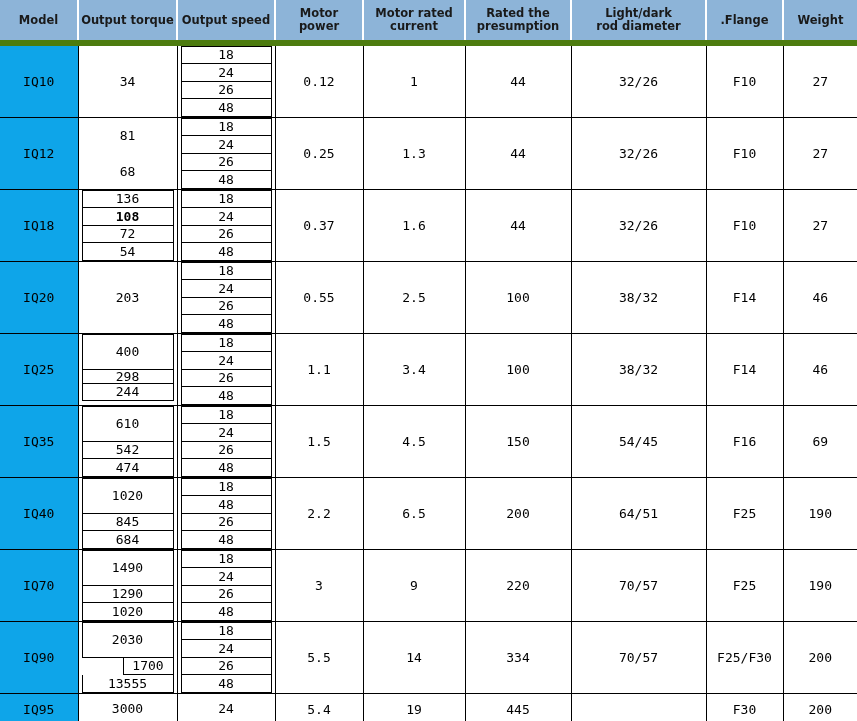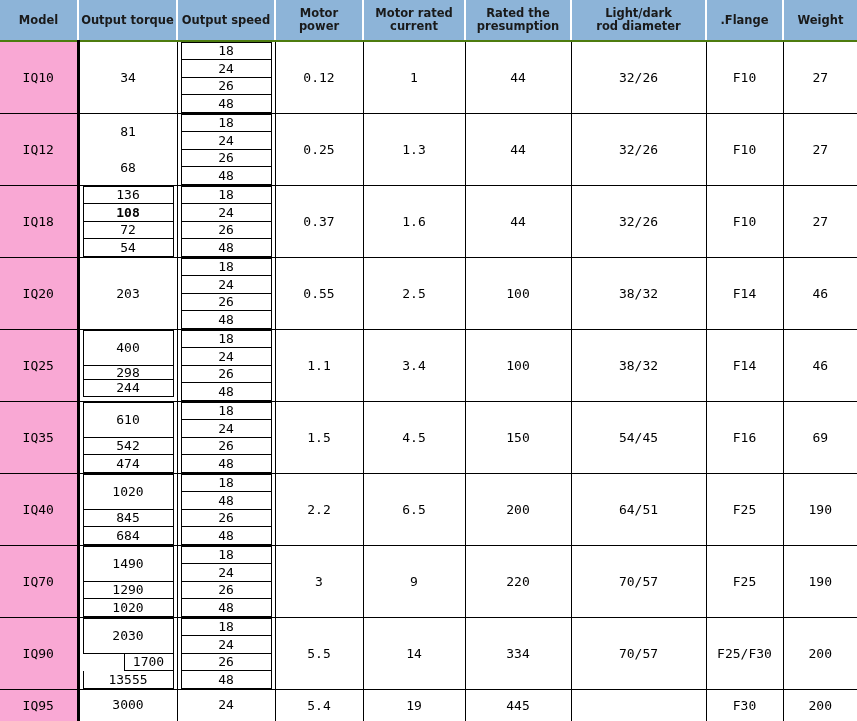--- a/index.html
+++ b/index.html
@@ -27,39 +27,39 @@
     color: #1a1a1a;
     font-family: "DejaVu Sans", sans-serif;
     font-weight: bold;
     font-size: 11.5px;
     line-height: 13px;
     text-align: center;
     vertical-align: middle;
     height: 40px;
     padding: 0 2px;
     border-right: 2px solid #ffffff;
-    border-bottom: 2px solid #4d7c0f;
+    border-bottom: 6px solid #4d7c0f;
   }
   thead th:last-child { border-right: none; }
 
   
   tbody td {
     border-top: 1px solid #000000;
     border-bottom: 1px solid #000000;
     border-right: 1px solid #000000;
     font-size: 13px;
     text-align: center;
     vertical-align: middle;
     color: #000000;
     background: #ffffff;
     padding: 0;
   }
   tbody td.model {
-    background: #f9a8d4;
-    border-right: 3px solid #000000;
+    background: #0ea5e9;
+    border-right: 1px solid #000000;
     border-left: none;
   }
   tbody td:last-child { border-right: none; }
 
   
   td.stackcell {
     padding: 0;
     vertical-align: top;
     border-right: 1px solid #000000;
   }

